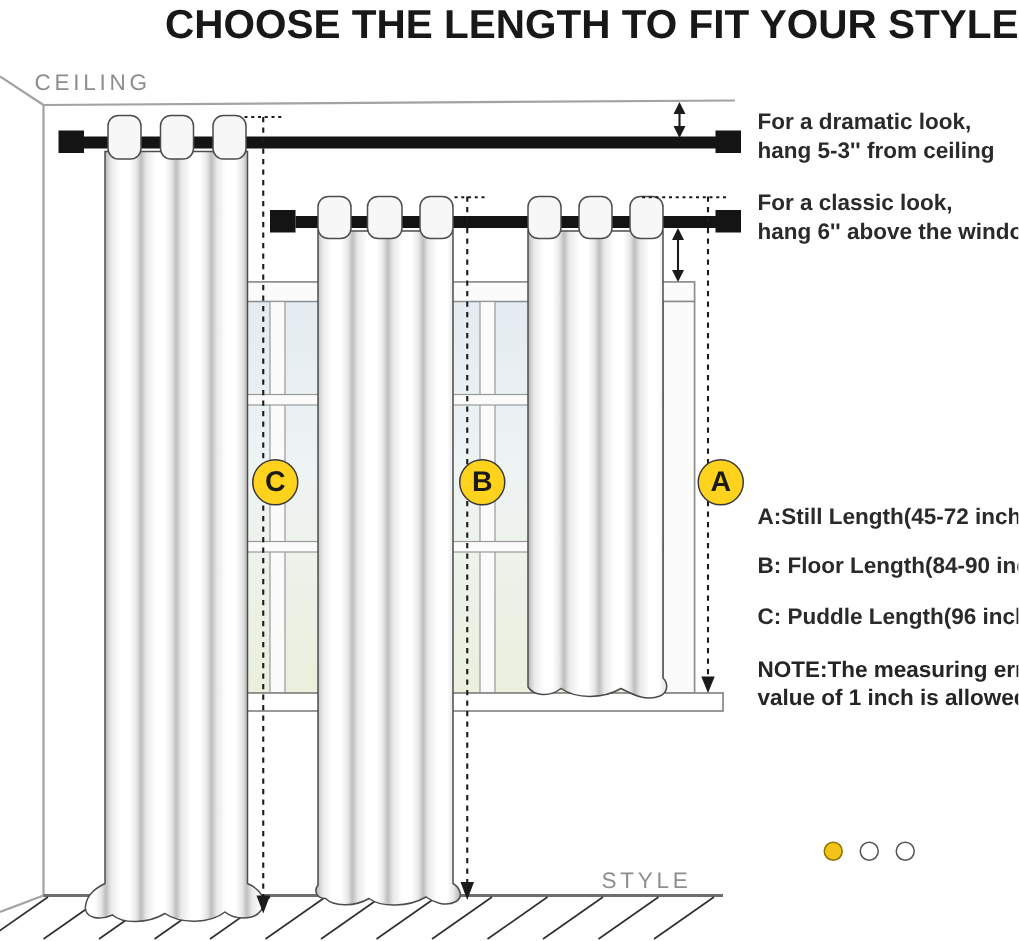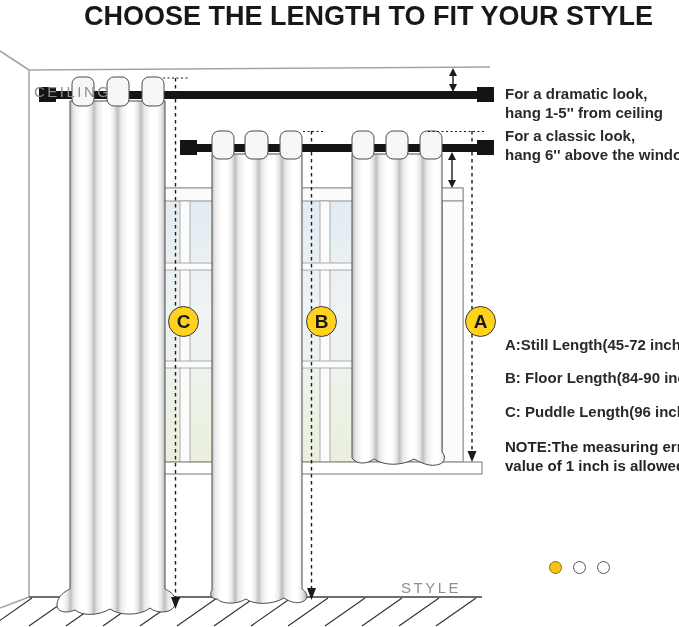--- a/index.html
+++ b/index.html
@@ -3,21 +3,21 @@
 <meta charset="utf-8">
 <style>
   html,body{margin:0;padding:0;background:#ffffff;}
   .stage{
     position:relative;width:679px;height:627px;background:#ffffff;overflow:hidden;
     font-family:"Liberation Sans",sans-serif;
   }
   .stage svg{position:absolute;left:0;top:0;}
   .abs{position:absolute;}
   .title{
-    left:0;right:0;top:1px;padding-left:58px;text-align:center;
+    left:0;right:0;top:1px;padding-left:58px;text-align:right;
     font-size:27px;font-weight:800;letter-spacing:0px;color:#181818;white-space:nowrap;
   }
   .room-label{
     color:#8e8e8e;font-size:15px;letter-spacing:2.5px;font-weight:400;white-space:nowrap;
   }
   .ann{
     color:#2a2a2a;font-size:15px;font-weight:700;line-height:19px;white-space:nowrap;
   }
   .spec{
     color:#2a2a2a;font-size:15px;font-weight:700;white-space:nowrap;
@@ -150,26 +150,26 @@
       <polygon points="449,76 457,76 453,68" stroke="none"></polygon>
       <polygon points="449,84 457,84 453,92" stroke="none"></polygon>
       <line x1="452" y1="159" x2="452" y2="181" stroke-width="1.4"></line>
       <polygon points="448,160 456,160 452,152" stroke="none"></polygon>
       <polygon points="448,180 456,180 452,188" stroke="none"></polygon>
     </g>
   </svg>
 
   <div class="abs title">CHOOSE THE LENGTH TO FIT YOUR STYLE</div>
 
-  <div class="abs room-label" style="left:34px;top:47px;margin-top:36px;">CEILING</div>
+  <div class="abs room-label" style="left:23px;top:47px;">CEILING</div>
   <div class="abs room-label" style="left:401px;top:579px;">STYLE</div>
 
-  <div class="abs ann" style="left:505px;top:84px;">
+  <div class="abs ann" style="left:505px;top:72px;">
     <div>For a dramatic look,</div>
-    <div>hang 1-5'' from ceiling</div>
+    <div>hang 5-3'' from ceiling</div>
   </div>
   <div class="abs ann" style="left:505px;top:126px;">
     <div>For a classic look,</div>
     <div>hang 6'' above the window</div>
   </div>
 
   <div class="abs spec" style="left:505px;top:336px;">A:Still Length(45-72 inch)</div>
   <div class="abs spec" style="left:505px;top:369px;">B: Floor Length(84-90 inch)</div>
   <div class="abs spec" style="left:505px;top:403px;">C: Puddle Length(96 inch)</div>
 

